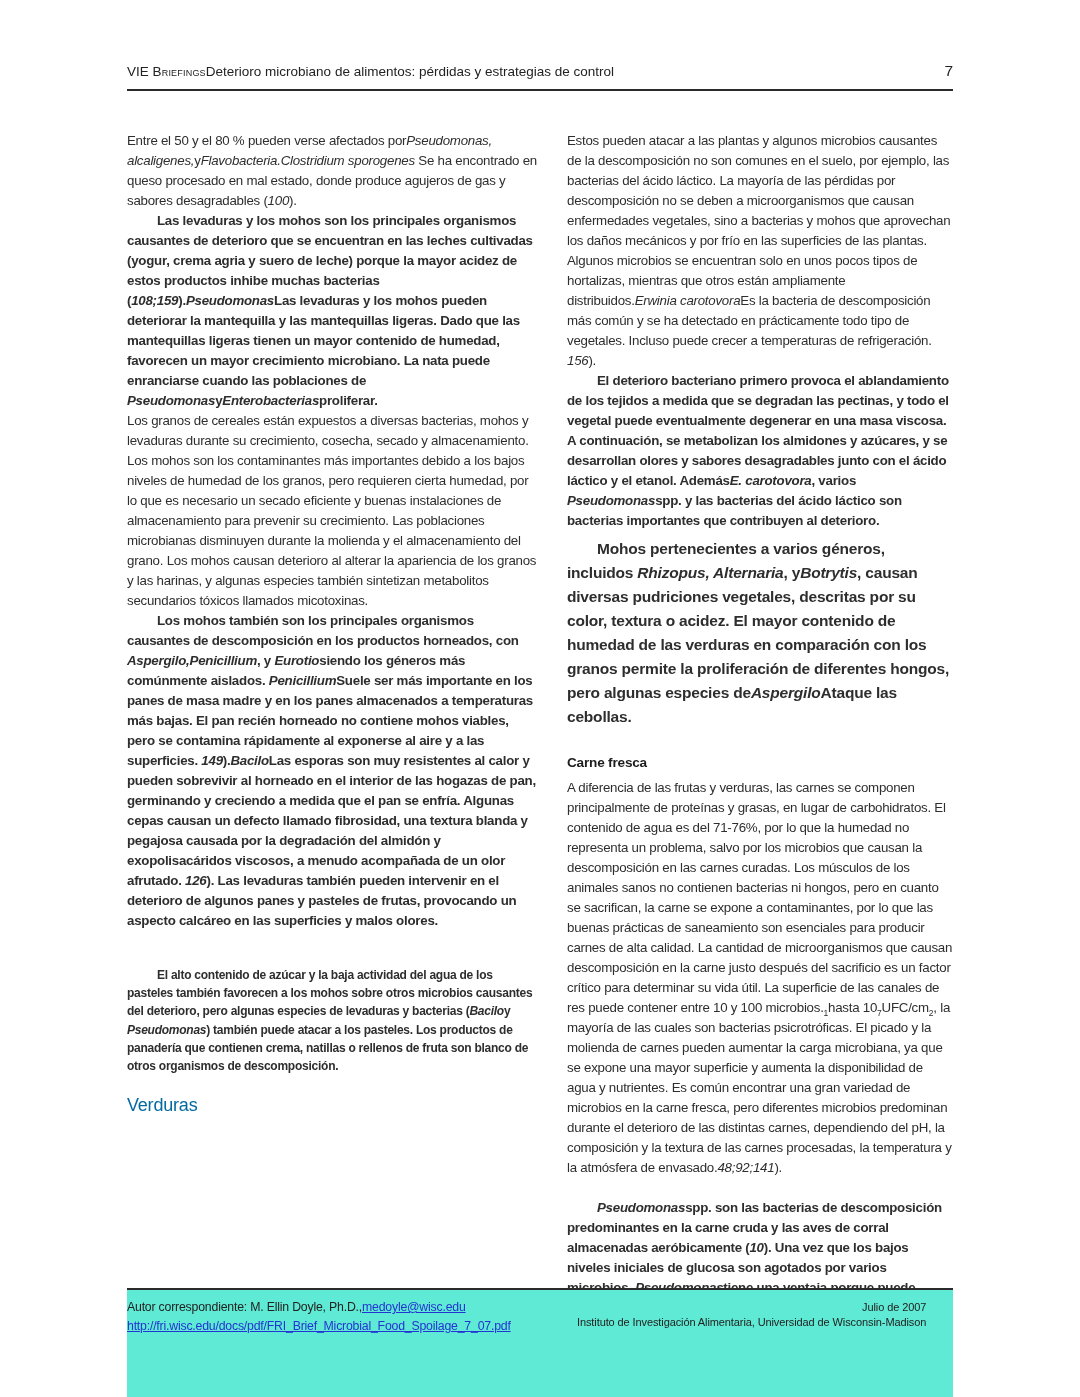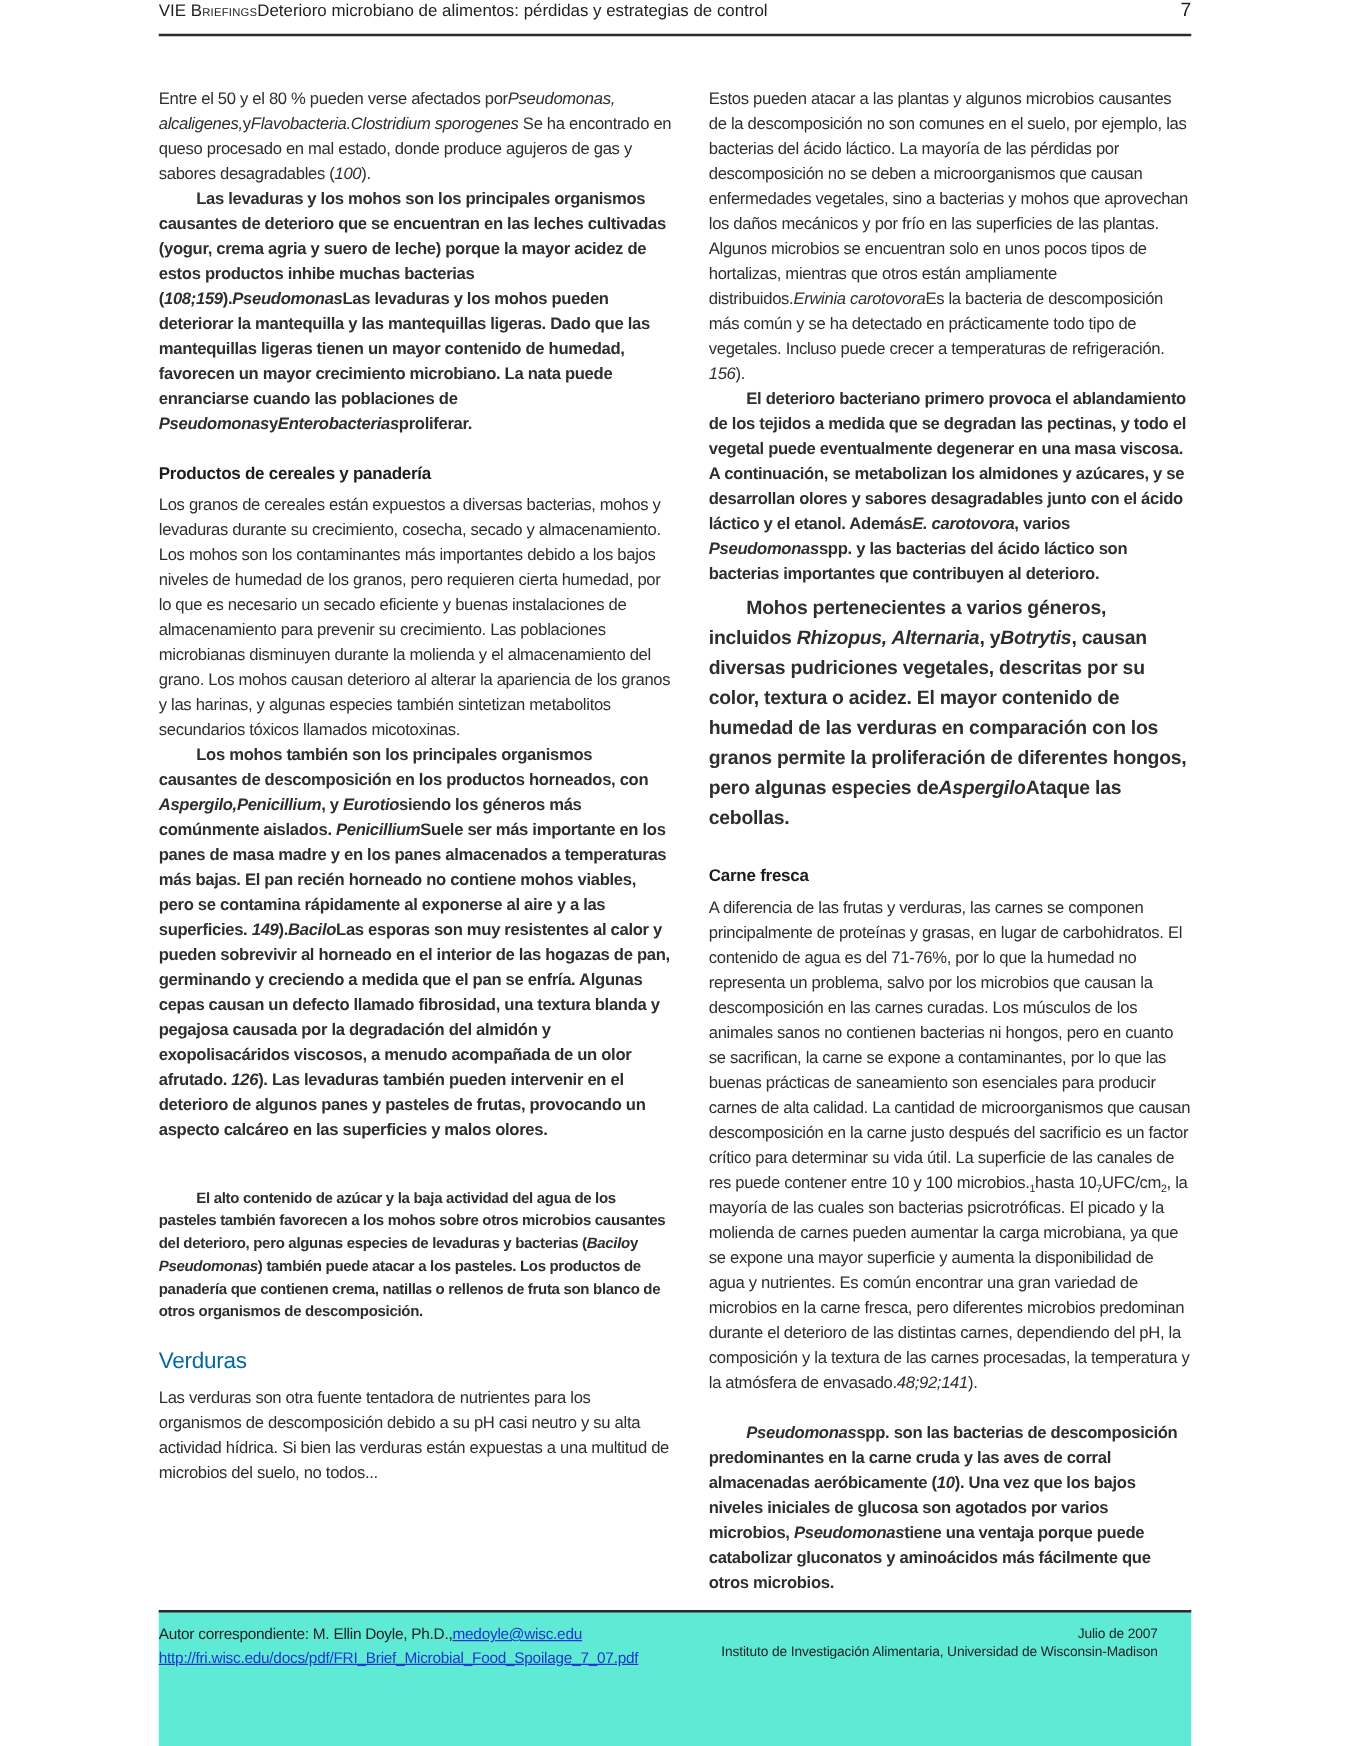--- a/index.html
+++ b/index.html
@@ -8,21 +8,21 @@
     width:1080px;height:1397px;
     background:var(--bg,#fff);
     box-sizing:border-box;
     padding:0 127px;
     font-family:"Liberation Sans","DejaVu Sans",sans-serif;
     color:var(--text,#2e2e2e);
     overflow:hidden;
   }
   
   header.pghead{
-    padding-bottom:9px;
+    padding-top:62px;padding-bottom:9px;
     border-bottom:2px solid var(--rule,#2b2b2b);
     display:flex;align-items:baseline;
   }
   .brand{font-size:13.5px;color:#222;white-space:nowrap;}
   .brand .sc{font-variant:small-caps;letter-spacing:.2px;}
   .htitle{font-size:13.5px;color:#222;}
   .pagenum{margin-left:auto;font-size:15.5px;color:#222;}
   
   main.columns{display:flex;gap:27px;margin-top:40px;}
   .col{box-sizing:border-box;}
@@ -68,26 +68,24 @@
   <header class="pghead">
     <span class="brand"><span>VIE </span><span class="sc">Briefings</span></span>
     <span class="htitle">Deterioro microbiano de alimentos: pérdidas y estrategias de control</span>
     <span class="pagenum">7</span>
   </header>
 
   <main class="columns">
     <section class="col col-left" id="col-left">
         <p class="para"><span>Entre el 50 y el 80 % pueden verse afectados por</span><span class="it">Pseudomonas, alcaligenes,</span><span>y</span><span class="it">Flavobacteria.Clostridium sporogenes</span><span> Se ha encontrado en queso procesado en mal estado, donde produce agujeros de gas y sabores desagradables (</span><span class="it">100</span><span>).</span></p>
         <p class="para indent"><span>Las levaduras y los mohos son los principales organismos causantes de deterioro que se encuentran en las leches cultivadas (yogur, crema agria y suero de leche) porque la mayor acidez de estos productos inhibe muchas bacterias (</span><span class="it">108;159</span><span>).</span><span class="it">Pseudomonas</span><span>Las levaduras y los mohos pueden deteriorar la mantequilla y las mantequillas ligeras. Dado que las mantequillas ligeras tienen un mayor contenido de humedad, favorecen un mayor crecimiento microbiano. La nata puede enranciarse cuando las poblaciones de </span><span class="it">Pseudomonas</span><span>y</span><span class="it">Enterobacterias</span><span>proliferar.</span></p>
-        <h3 class="h3">Productos de cereales y panadería</h3>
         <p class="para">Los granos de cereales están expuestos a diversas bacterias, mohos y levaduras durante su crecimiento, cosecha, secado y almacenamiento. Los mohos son los contaminantes más importantes debido a los bajos niveles de humedad de los granos, pero requieren cierta humedad, por lo que es necesario un secado eficiente y buenas instalaciones de almacenamiento para prevenir su crecimiento. Las poblaciones microbianas disminuyen durante la molienda y el almacenamiento del grano. Los mohos causan deterioro al alterar la apariencia de los granos y las harinas, y algunas especies también sintetizan metabolitos secundarios tóxicos llamados micotoxinas.</p>
         <p class="para indent"><span>Los mohos también son los principales organismos causantes de descomposición en los productos horneados, con </span><span class="it">Aspergilo,Penicillium</span><span>, y </span><span class="it">Eurotio</span><span>siendo los géneros más comúnmente aislados. </span><span class="it">Penicillium</span><span>Suele ser más importante en los panes de masa madre y en los panes almacenados a temperaturas más bajas. El pan recién horneado no contiene mohos viables, pero se contamina rápidamente al exponerse al aire y a las superficies. </span><span class="it">149</span><span>).</span><span class="it">Bacilo</span><span>Las esporas son muy resistentes al calor y pueden sobrevivir al horneado en el interior de las hogazas de pan, germinando y creciendo a medida que el pan se enfría. Algunas cepas causan un defecto llamado fibrosidad, una textura blanda y pegajosa causada por la degradación del almidón y exopolisacáridos viscosos, a menudo acompañada de un olor afrutado. </span><span class="it">126</span><span>). Las levaduras también pueden intervenir en el deterioro de algunos panes y pasteles de frutas, provocando un aspecto calcáreo en las superficies y malos olores.</span></p>
         <p class="para small indent"><span>El alto contenido de azúcar y la baja actividad del agua de los pasteles también favorecen a los mohos sobre otros microbios causantes del deterioro, pero algunas especies de levaduras y bacterias (</span><span class="it">Bacilo</span><span>y </span><span class="it">Pseudomonas</span><span>) también puede atacar a los pasteles. Los productos de panadería que contienen crema, natillas o rellenos de fruta son blanco de otros organismos de descomposición.</span></p>
         <h2 class="h1">Verduras</h2>
-        <p class="para">Las verduras son otra fuente tentadora de nutrientes para los organismos de descomposición debido a su pH casi neutro y su alta actividad hídrica. Si bien las verduras están expuestas a una multitud de microbios del suelo, no todos...</p>
       </section>
     <section class="col col-right" id="col-right">
         <p class="para"><span>Estos pueden atacar a las plantas y algunos microbios causantes de la descomposición no son comunes en el suelo, por ejemplo, las bacterias del ácido láctico. La mayoría de las pérdidas por descomposición no se deben a microorganismos que causan enfermedades vegetales, sino a bacterias y mohos que aprovechan los daños mecánicos y por frío en las superficies de las plantas. Algunos microbios se encuentran solo en unos pocos tipos de hortalizas, mientras que otros están ampliamente distribuidos.</span><span class="it">Erwinia carotovora</span><span>Es la bacteria de descomposición más común y se ha detectado en prácticamente todo tipo de vegetales. Incluso puede crecer a temperaturas de refrigeración. </span><span class="it">156</span><span>).</span></p>
         <p class="para indent"><span>El deterioro bacteriano primero provoca el ablandamiento de los tejidos a medida que se degradan las pectinas, y todo el vegetal puede eventualmente degenerar en una masa viscosa. A continuación, se metabolizan los almidones y azúcares, y se desarrollan olores y sabores desagradables junto con el ácido láctico y el etanol. Además</span><span class="it">E. carotovora</span><span>, varios </span><span class="it">Pseudomonas</span><span>spp. y las bacterias del ácido láctico son bacterias importantes que contribuyen al deterioro.</span></p>
         <p class="para large indent"><span>Mohos pertenecientes a varios géneros, incluidos </span><span class="it">Rhizopus, Alternaria</span><span>, y</span><span class="it">Botrytis</span><span>, causan diversas pudriciones vegetales, descritas por su color, textura o acidez. El mayor contenido de humedad de las verduras en comparación con los granos permite la proliferación de diferentes hongos, pero algunas especies de</span><span class="it">Aspergilo</span><span>Ataque las cebollas.</span></p>
         <h3 class="h3">Carne fresca</h3>
         <p class="para"><span>A diferencia de las frutas y verduras, las carnes se componen principalmente de proteínas y grasas, en lugar de carbohidratos. El contenido de agua es del 71-76%, por lo que la humedad no representa un problema, salvo por los microbios que causan la descomposición en las carnes curadas. Los músculos de los animales sanos no contienen bacterias ni hongos, pero en cuanto se sacrifican, la carne se expone a contaminantes, por lo que las buenas prácticas de saneamiento son esenciales para producir carnes de alta calidad. La cantidad de microorganismos que causan descomposición en la carne justo después del sacrificio es un factor crítico para determinar su vida útil. La superficie de las canales de res puede contener entre 10 y 100 microbios.</span><sub>1</sub><span>hasta 10</span><sub>7</sub><span>UFC/cm</span><sub>2</sub><span>, la mayoría de las cuales son bacterias psicrotróficas. El picado y la molienda de carnes pueden aumentar la carga microbiana, ya que se expone una mayor superficie y aumenta la disponibilidad de agua y nutrientes. Es común encontrar una gran variedad de microbios en la carne fresca, pero diferentes microbios predominan durante el deterioro de las distintas carnes, dependiendo del pH, la composición y la textura de las carnes procesadas, la temperatura y la atmósfera de envasado.</span><span class="it">48;92;141</span><span>).</span></p>
         <p class="para indent"><span class="it">Pseudomonas</span><span>spp. son las bacterias de descomposición predominantes en la carne cruda y las aves de corral almacenadas aeróbicamente (</span><span class="it">10</span><span>). Una vez que los bajos niveles iniciales de glucosa son agotados por varios microbios, </span><span class="it">Pseudomonas</span><span>tiene una ventaja porque puede catabolizar gluconatos y aminoácidos más fácilmente que otros microbios.</span></p>
       </section>
   </main>

